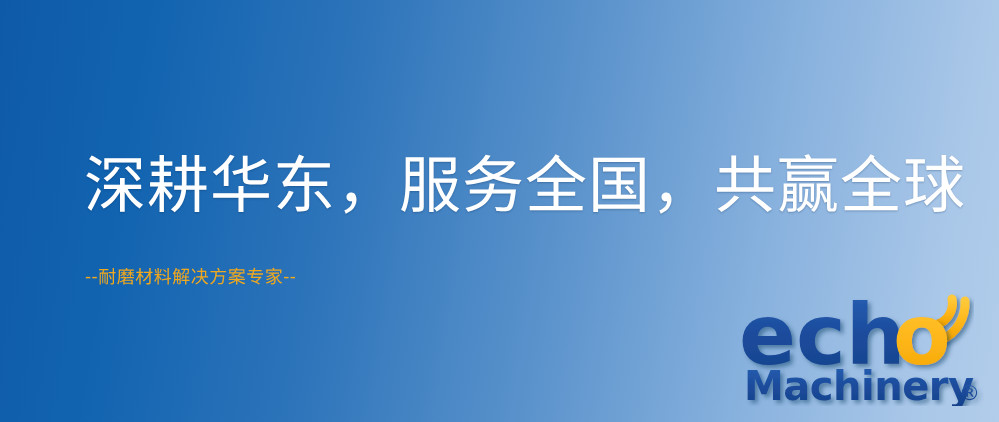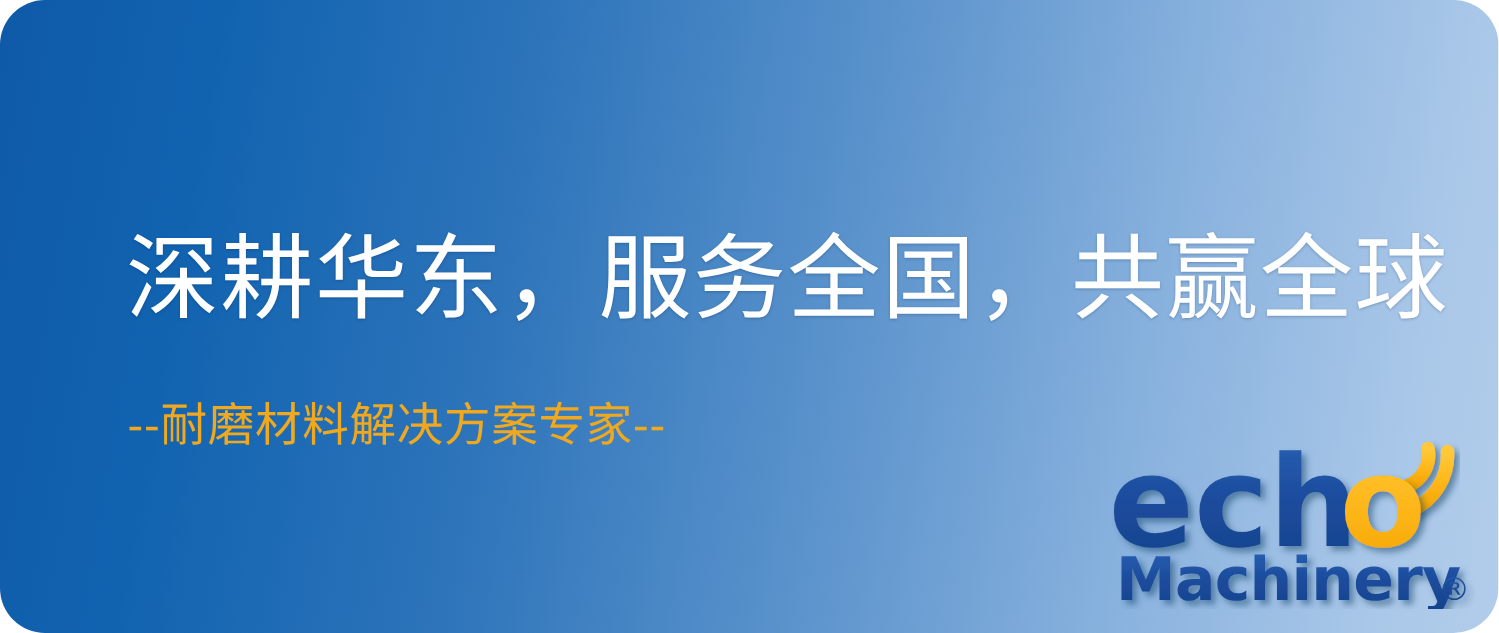--- a/index.html
+++ b/index.html
@@ -17,21 +17,20 @@
     font-family: "Liberation Sans", sans-serif;
     
     background: linear-gradient(100deg,
         #0f5aa8 0%,
         #1163b0 14%,
         #2d74ba 34%,
         #5b93cc 56%,
         #89b2de 76%,
         #a9c7e8 92%,
         #b2cdeb 100%);
-    border-radius: 30px;
   }
 
   
   .headline {
     position: absolute;
     left: 84px;
     top: 153px;
     font-family: "DejaVu Serif", "Liberation Serif", serif;
     font-size: 62px;
     line-height: 1.05;
@@ -40,21 +39,21 @@
     white-space: nowrap;
     text-shadow: 0 1px 2px rgba(0, 35, 80, 0.28);
   }
 
   
   .subtitle {
     position: absolute;
     left: 85px;
     top: 266px;
     font-family: "DejaVu Serif", "Liberation Serif", serif;
-    font-size: 31px;
+    font-size: 18px;
     line-height: 1.2;
     letter-spacing: 0.5px;
     color: #f0a81e;
     white-space: nowrap;
   }
 
   
   .logo {
     position: absolute;
     right: 0px;

